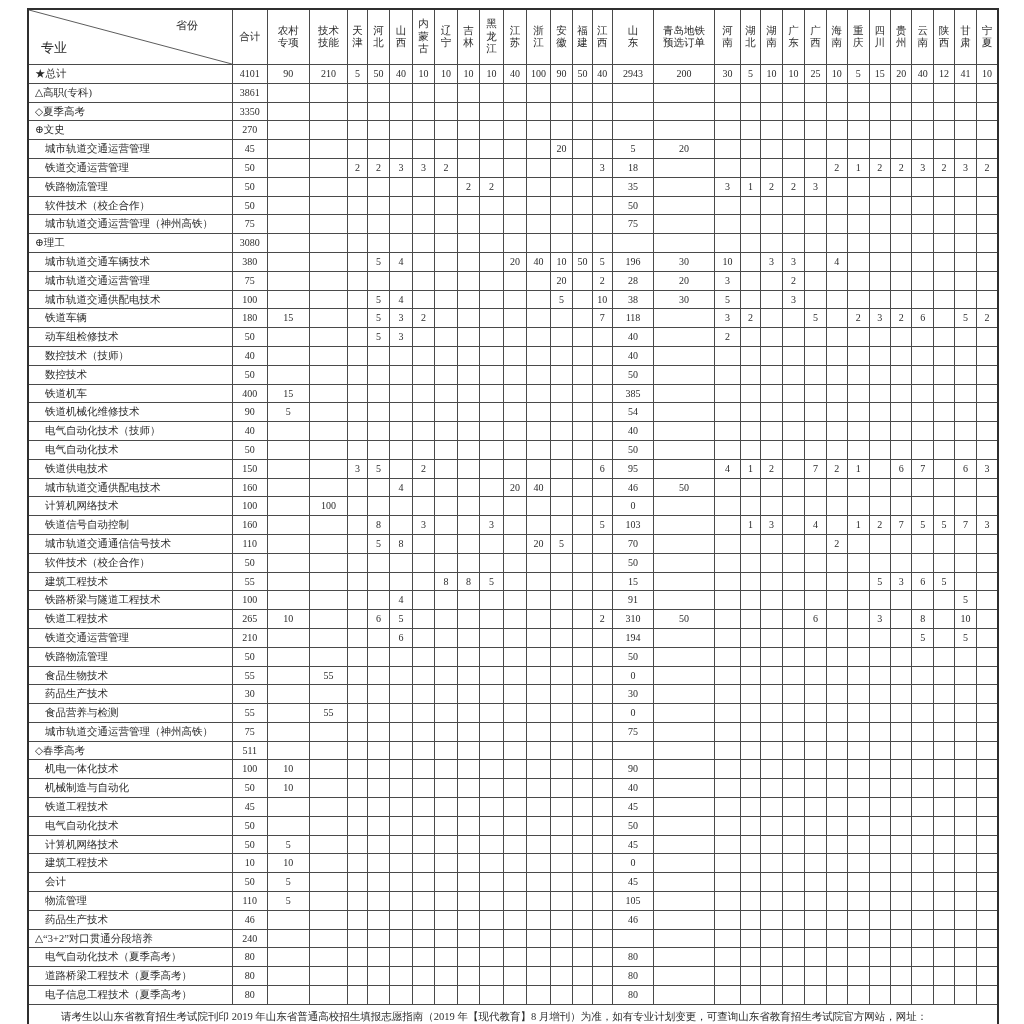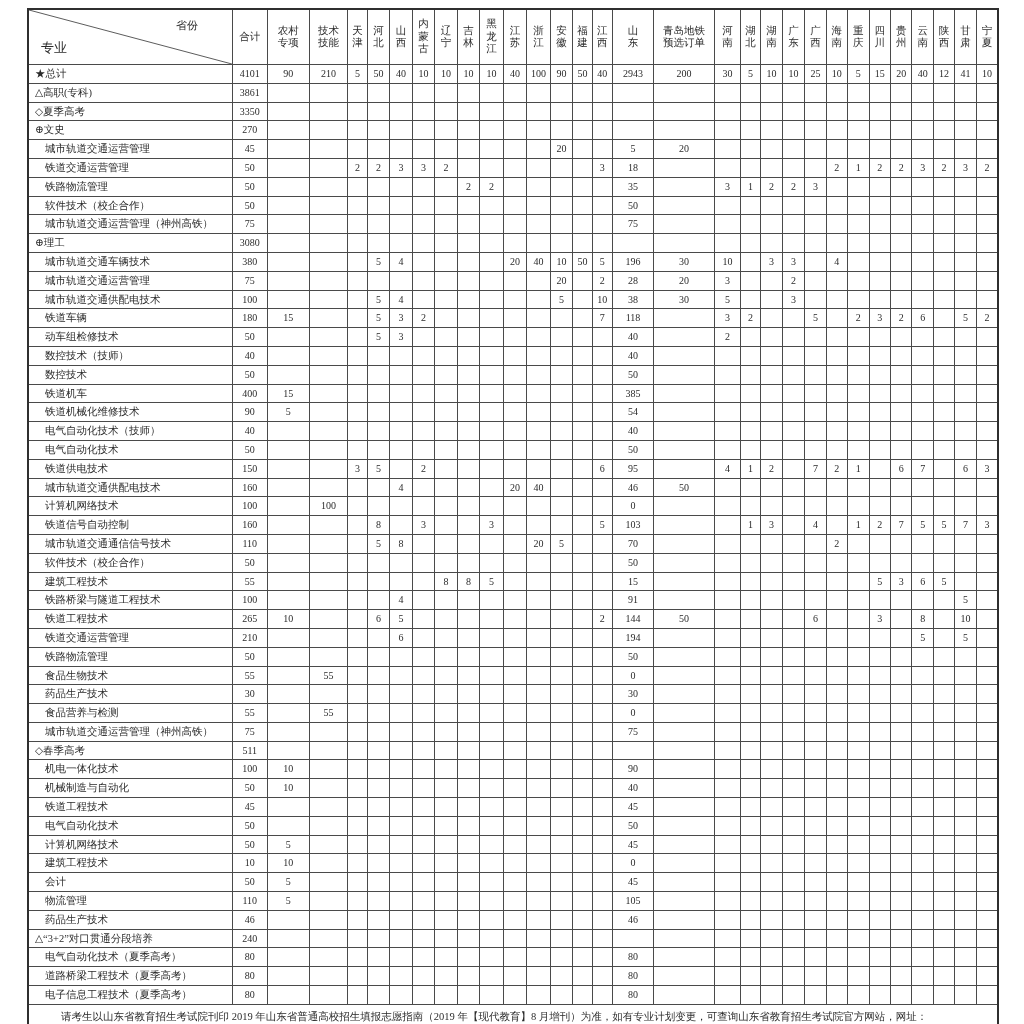--- a/index.html
+++ b/index.html
@@ -1099,21 +1099,21 @@
           <td>5</td>
           <td></td>
           <td></td>
           <td></td>
           <td></td>
           <td></td>
           <td></td>
           <td></td>
           <td></td>
           <td>2</td>
-          <td>144</td>
+          <td>310</td>
           <td>50</td>
           <td></td>
           <td></td>
           <td></td>
           <td></td>
           <td>6</td>
           <td></td>
           <td></td>
           <td>3</td>
           <td></td>

